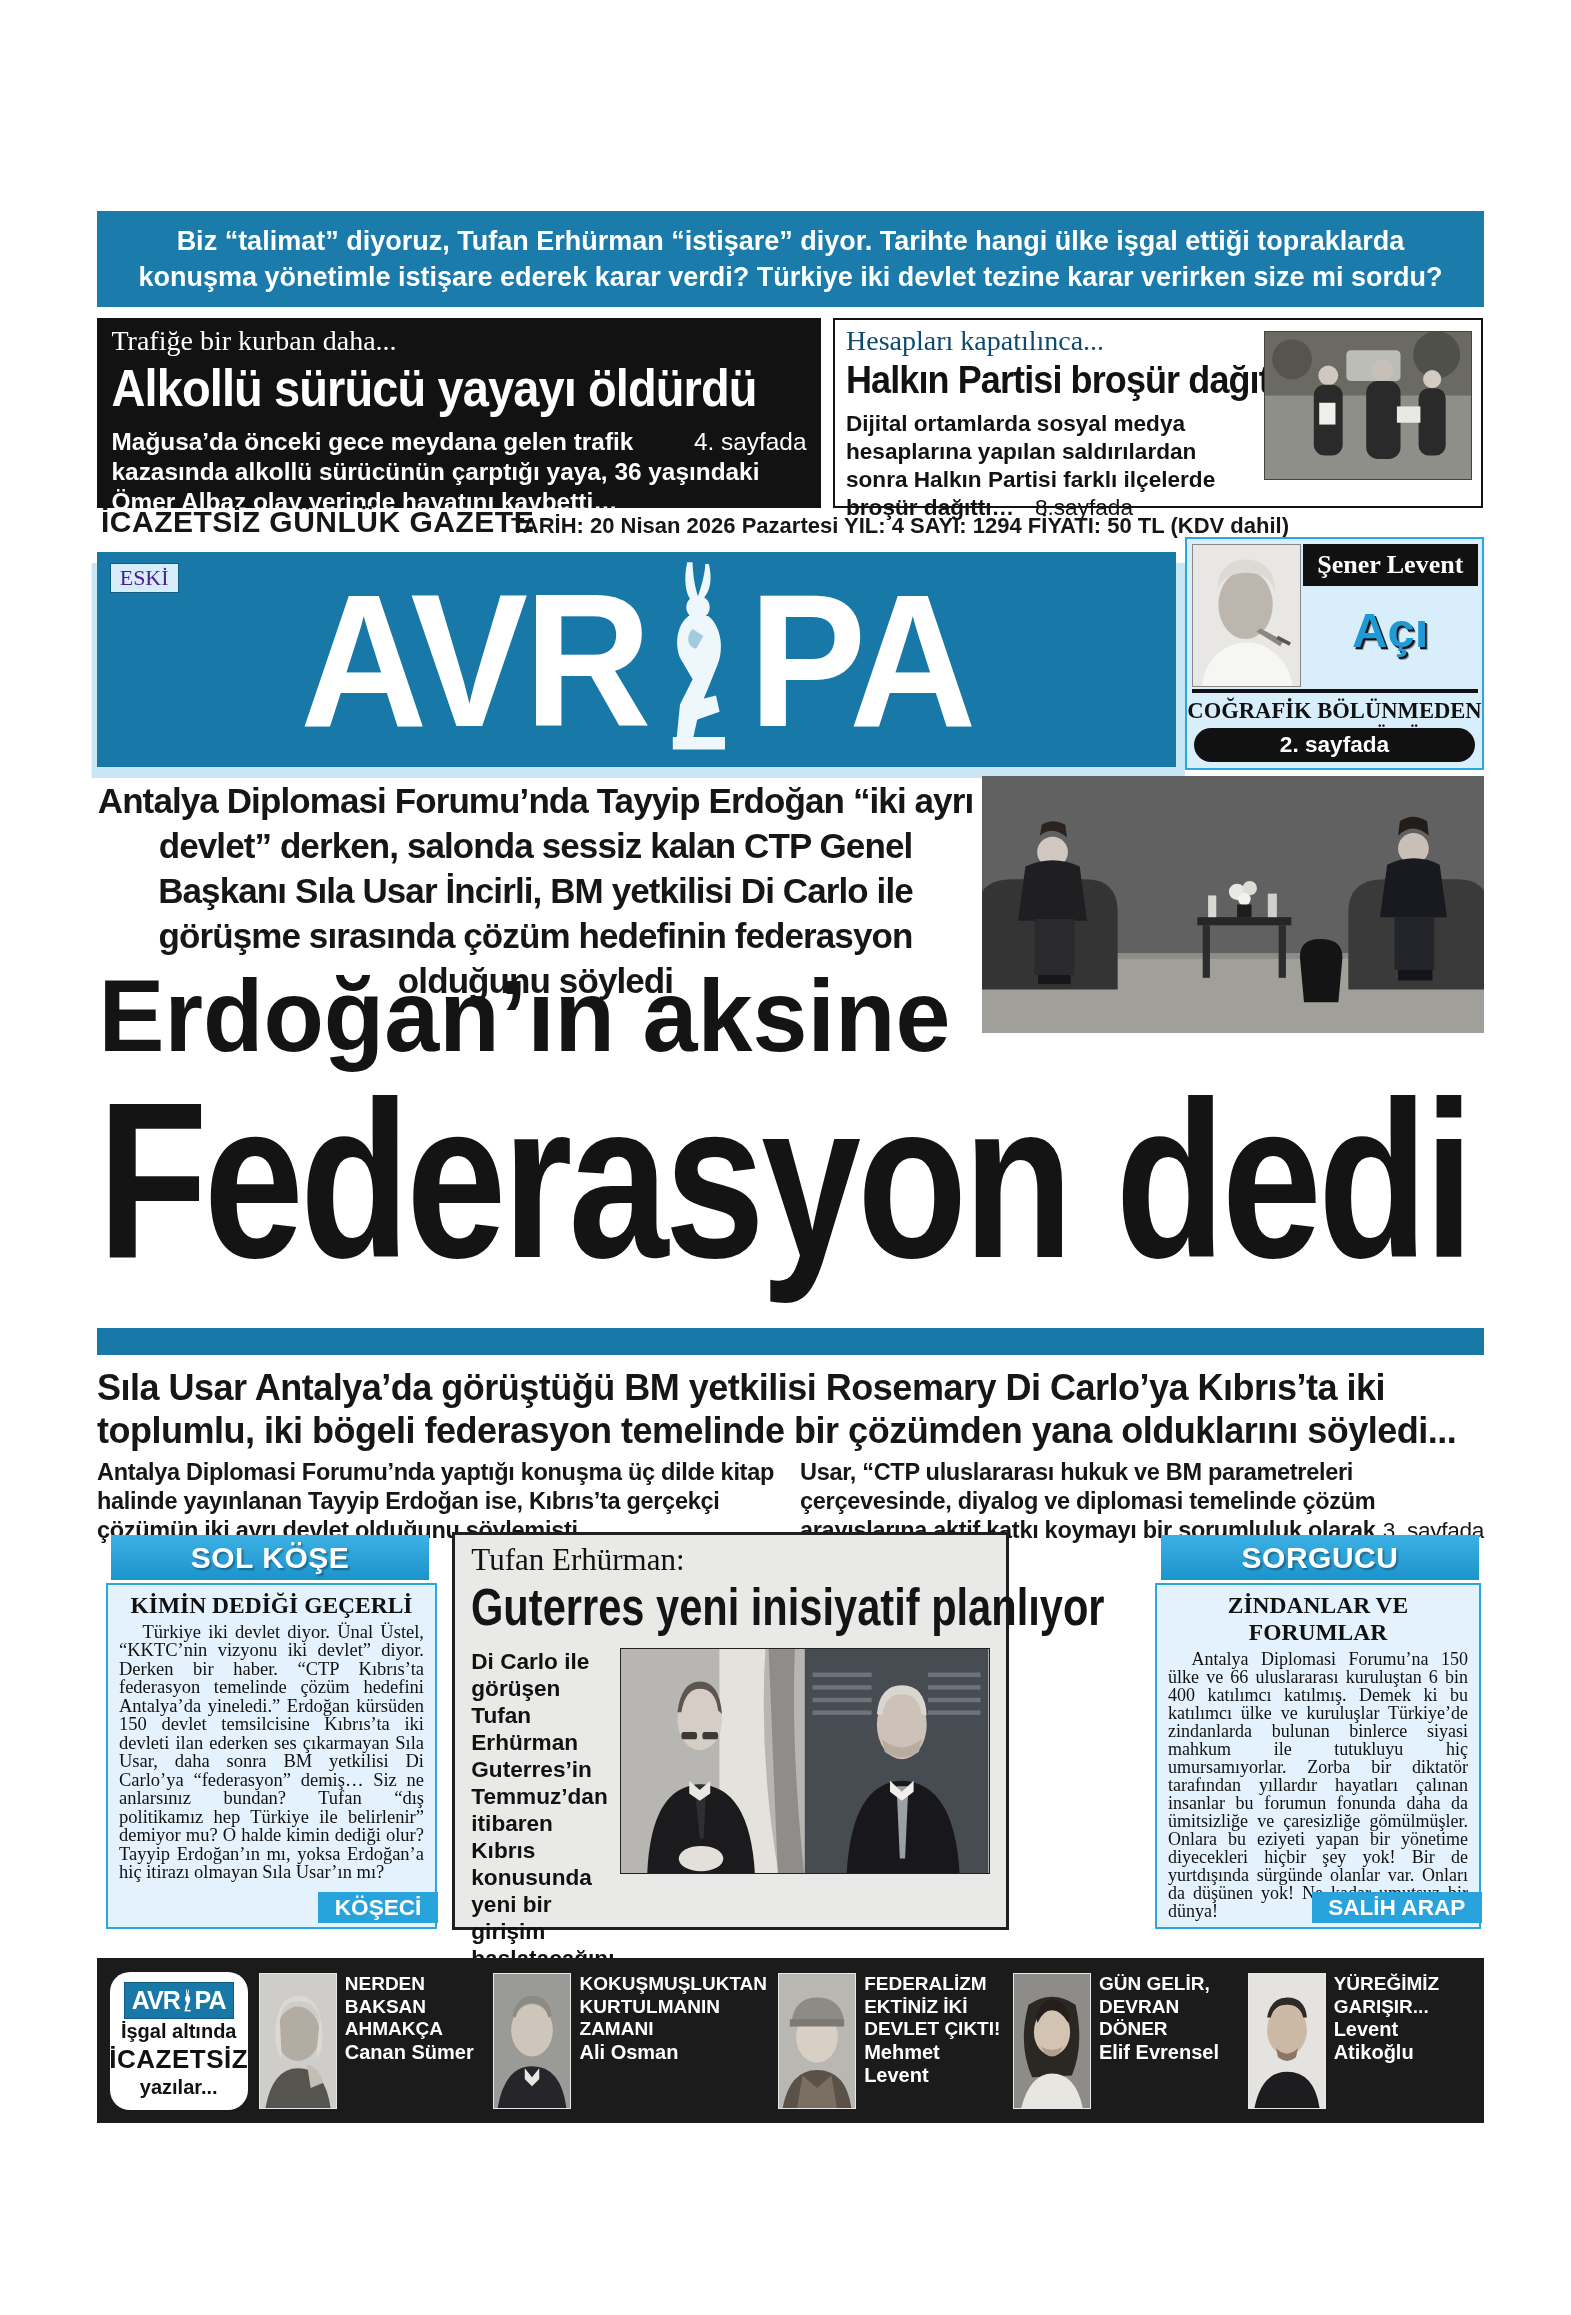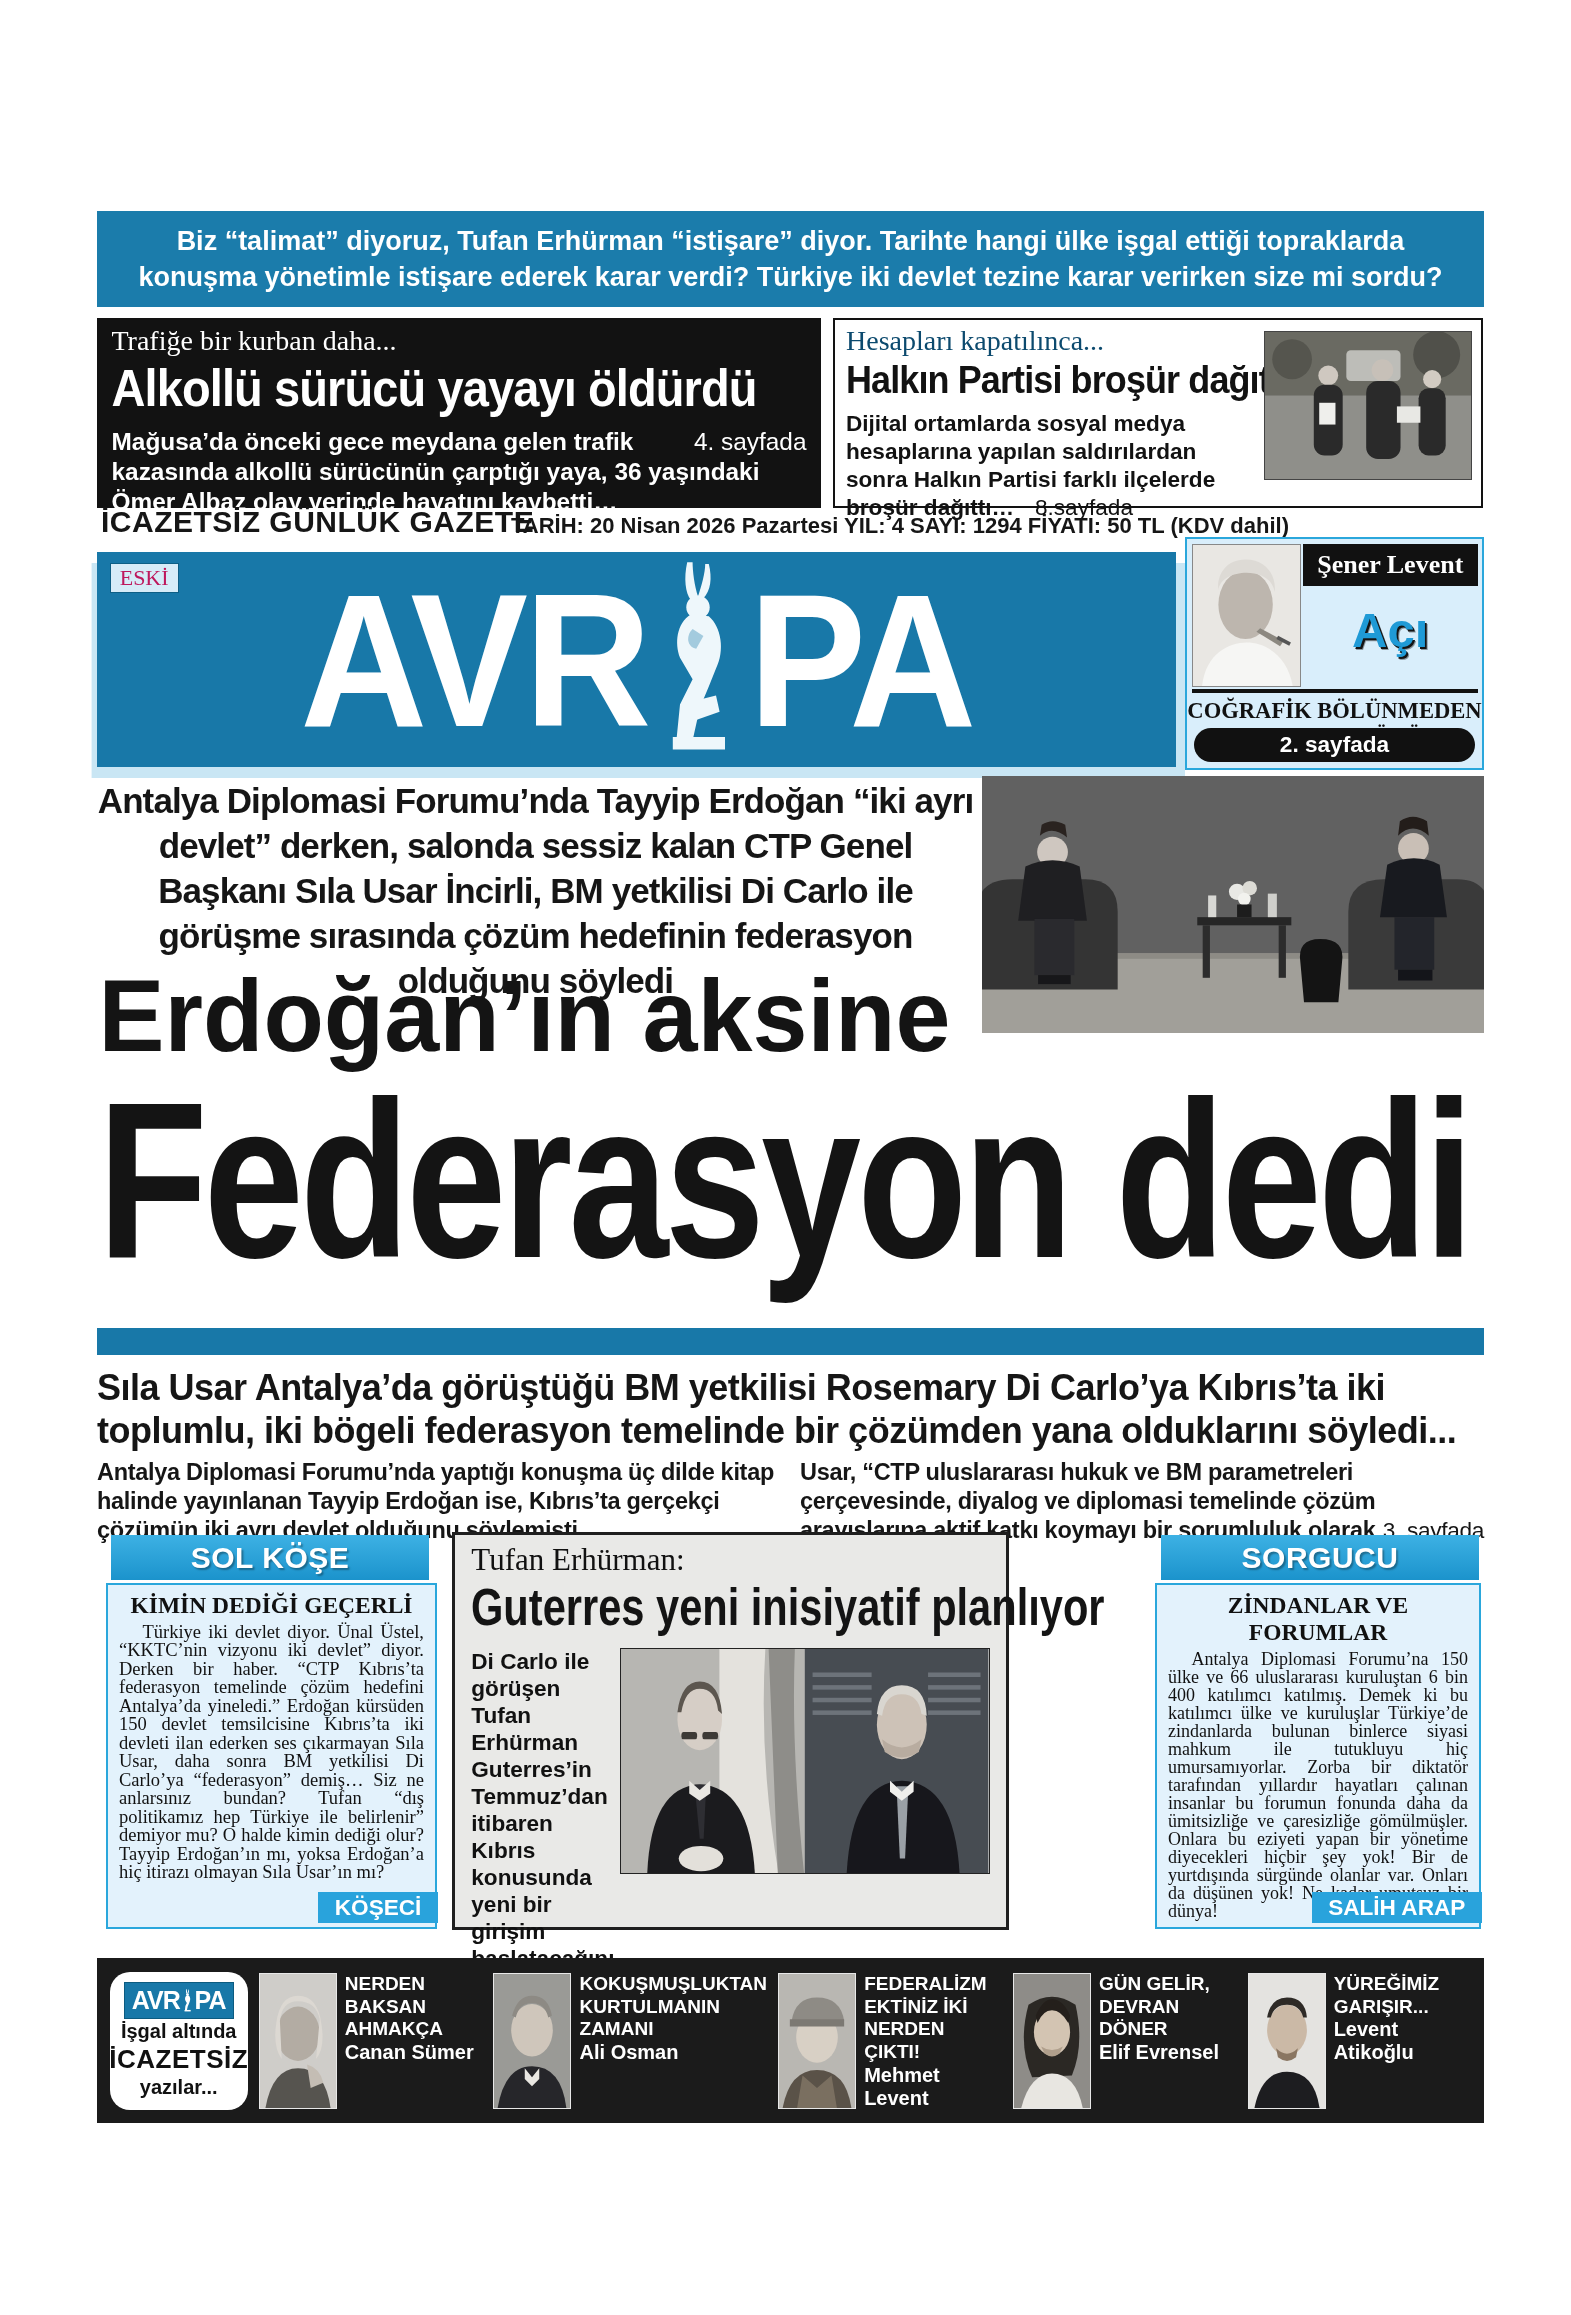--- a/index.html
+++ b/index.html
@@ -28,21 +28,21 @@
   .pageref{font-weight:normal;}
   .refR{float:right;font-weight:normal;}
   .photoHP{right:9px;top:11px;width:206px;height:147px;border:0.9px solid #444;}
 
   
   .tagline{left:101px;top:505px;font-weight:bold;font-size:30px;letter-spacing:0.5px;}
   .dateline{left:511px;top:513px;font-weight:bold;font-size:22px;}
   .masthead{left:97px;top:552px;width:1079px;height:215px;background:#1878a8;
             box-shadow:9px 11px 0 #c9e6f4,-5.4px 11px 0 #c9e6f4;
             display:flex;align-items:center;justify-content:center;}
-  .eski{position:absolute;top:11px;left:12.7px;background:#d6ecf8;color:#be185d;border:1.8px solid #0d5f86;
+  .eski{position:absolute;top:11px;left:12.7px;background:#d6ecf8;color:#4c1d95;border:1.8px solid #0d5f86;
         font-family:"Liberation Serif",serif;font-size:22px;padding:0.9px 9px;}
   .mastword{color:#fff;font-weight:bold;font-size:176px;line-height:176px;letter-spacing:-3.6px;
             display:inline-block;transform:scaleY(1.08);}
   .statue{margin:0 5.4px;}
 
   
   .sener{left:1185px;top:537px;width:299px;height:233px;background:#d9eefb;border:2.7px solid #2aa7dc;box-sizing:border-box;}
   .sener .portrait{position:absolute;left:4.5px;top:4.5px;width:107px;height:141px;border:0.9px solid #888;}
   .sener .namebar{position:absolute;left:116px;top:4.5px;right:4.5px;height:42px;background:#111;color:#fff;
                   display:flex;align-items:center;justify-content:center;
@@ -359,21 +359,21 @@
     <div class="fcell">
       <svg class="fphoto" viewBox="0 0 84 148" preserveAspectRatio="none">
         <rect width="84" height="148" fill="#b9b7b2"></rect>
         <ellipse cx="42" cy="70" rx="23" ry="28" fill="#d8d0c5"></ellipse>
         <path d="M14 52 q4 -26 28 -26 q26 0 30 26 l-58 4 Z" fill="#8e8b85"></path>
         <path d="M12 50 h60 v8 h-60 Z" fill="#7c7973"></path>
         <path d="M4 148 q8 -42 38 -42 q32 0 38 42 Z" fill="#5a5248"></path>
         <path d="M26 112 l16 14 16 -14 6 36 h-44 Z" fill="#7a6f60"></path>
       </svg>
       <div class="ftxt">
-        <div class="ftitle">FEDERALİZM EKTİNİZ İKİ NERDEN ÇIKTI!</div>
+        <div class="ftitle">FEDERALİZM EKTİNİZ İKİ DEVLET ÇIKTI!</div>
         <div class="fname">Mehmet Levent</div>
       </div>
     </div>
 
     <div class="fcell">
       <svg class="fphoto" viewBox="0 0 84 148" preserveAspectRatio="none">
         <rect width="84" height="148" fill="#8e8c88"></rect>
         <path d="M16 34 q26 -18 52 0 q10 44 -4 78 l-44 2 q-16 -36 -4 -80 Z" fill="#2b2824"></path>
         <ellipse cx="42" cy="64" rx="20" ry="26" fill="#d3c4b2"></ellipse>
         <path d="M24 46 q8 -18 18 -18 q12 0 20 18 l-2 8 q-8 -14 -18 -14 q-10 0 -16 14 Z" fill="#241f1b"></path>

